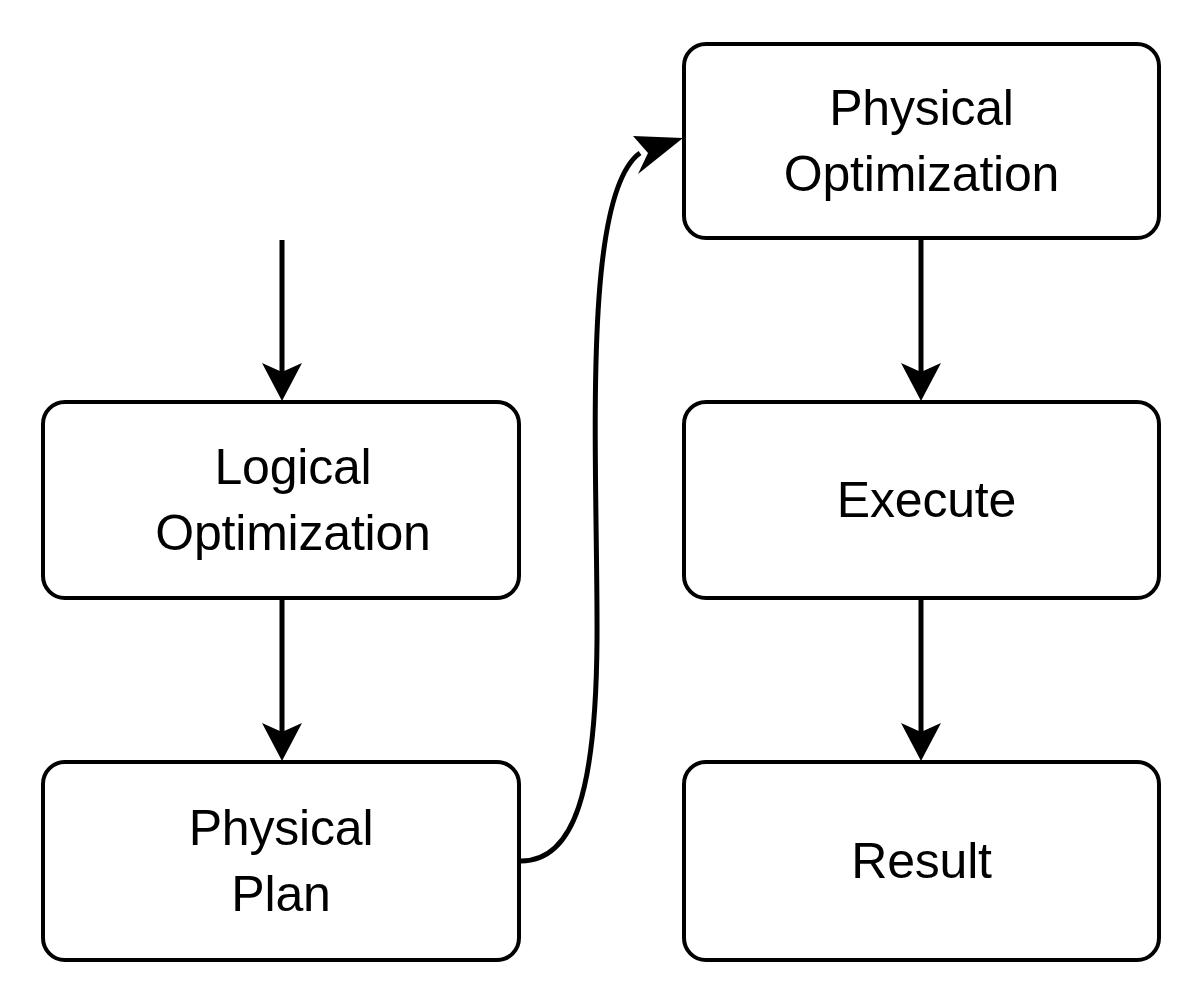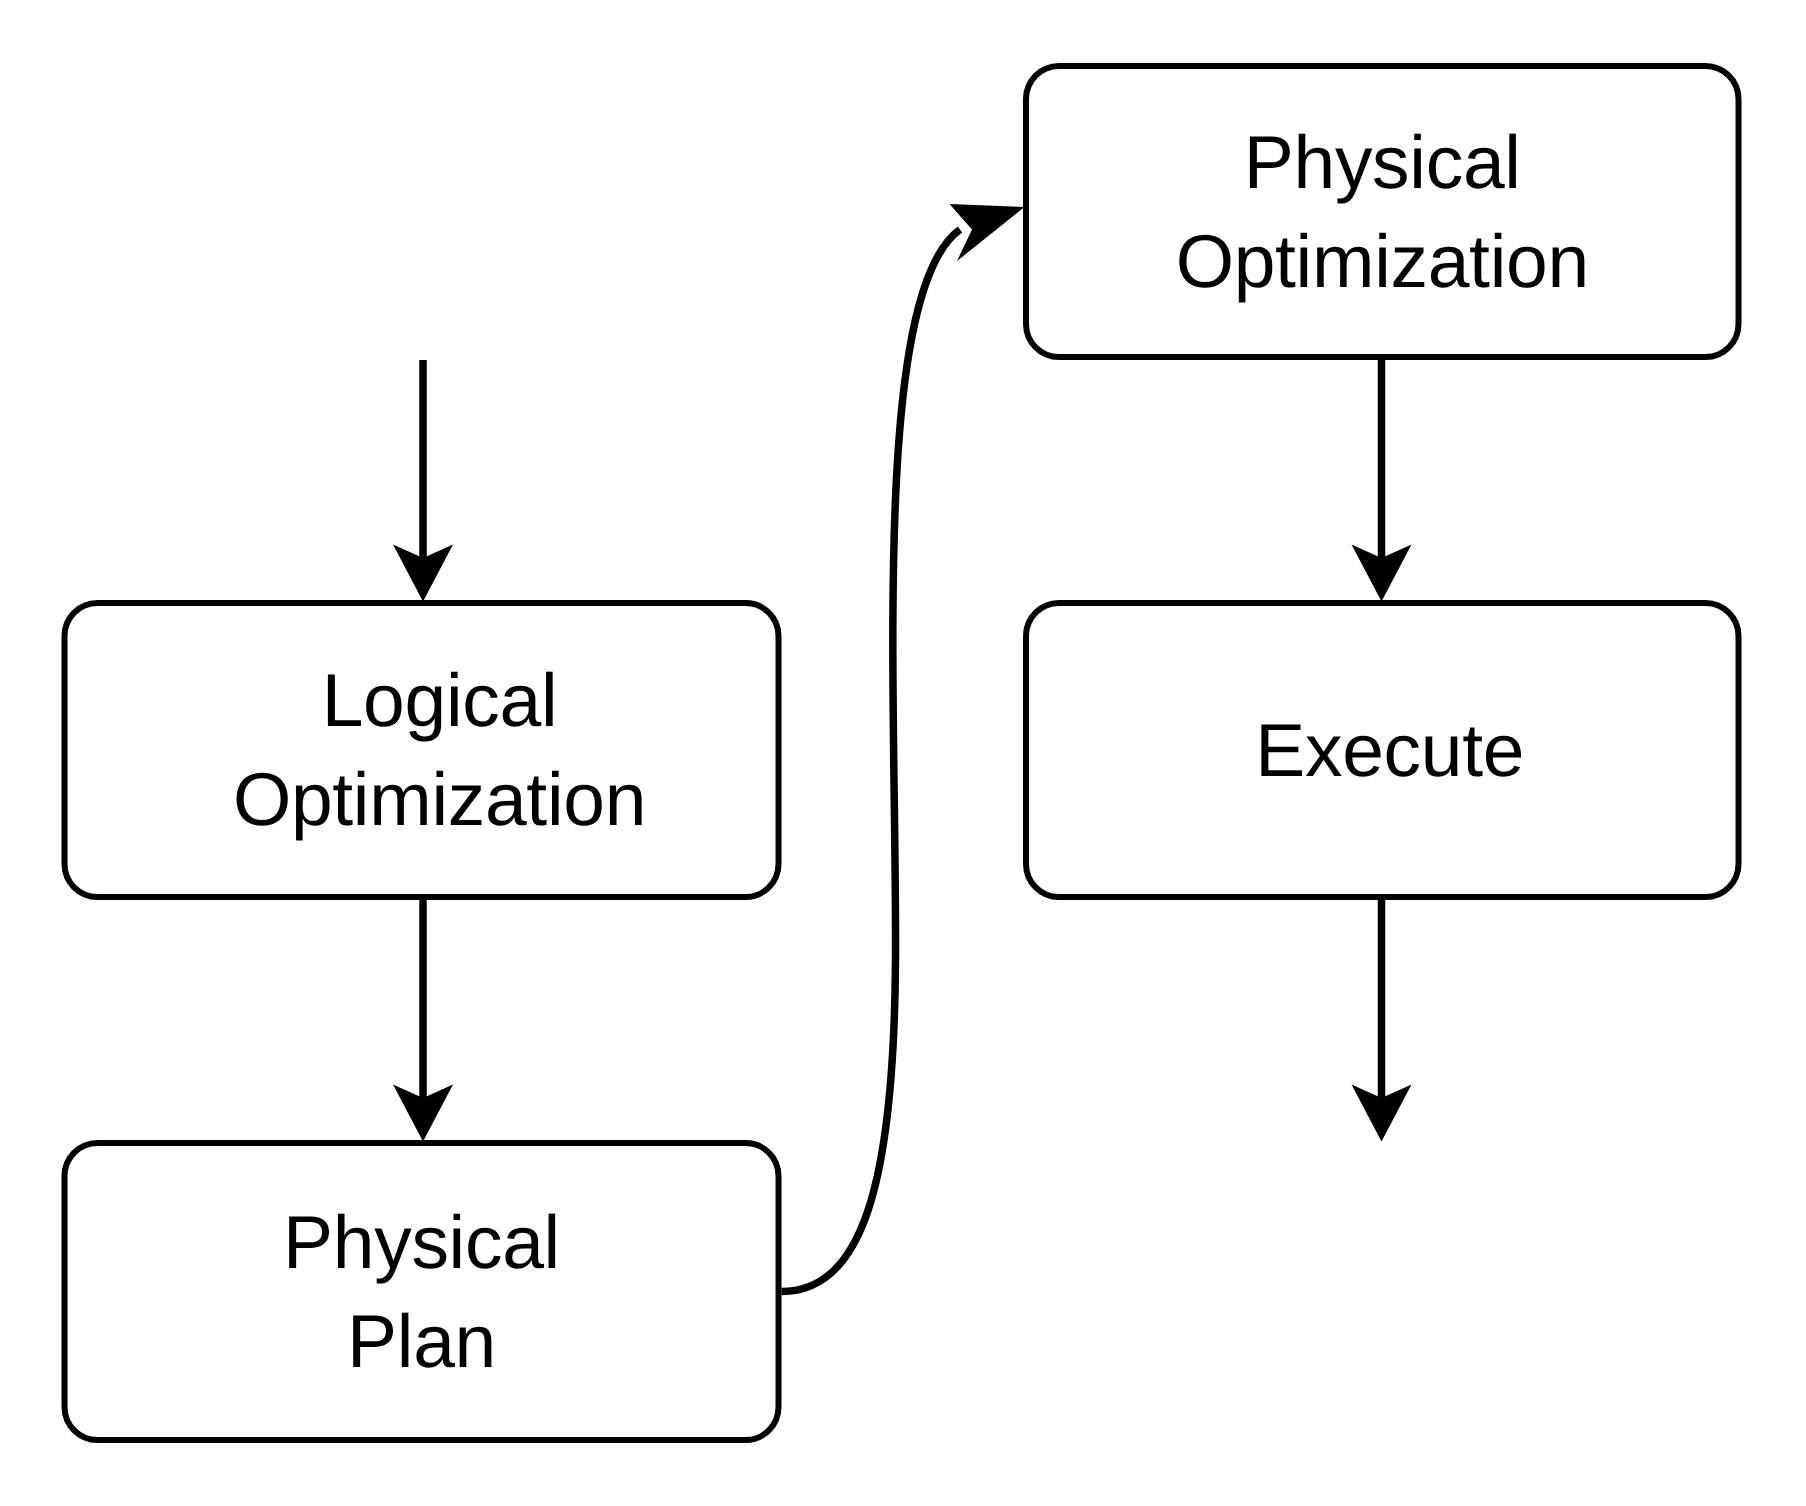--- a/index.html
+++ b/index.html
@@ -104,14 +104,17 @@
 
   <div class="flow-node" id="node-physical-optimization">
     <span class="flow-node-label">Physical
 Optimization</span>
   </div>
 
   <div class="flow-node" id="node-execute">
     <span class="flow-node-label">Execute</span>
   </div>
 
+  <div class="flow-node" id="node-result">
+    <span class="flow-node-label">Result</span>
+  </div>
 
 </div>
 
 </body></html>

